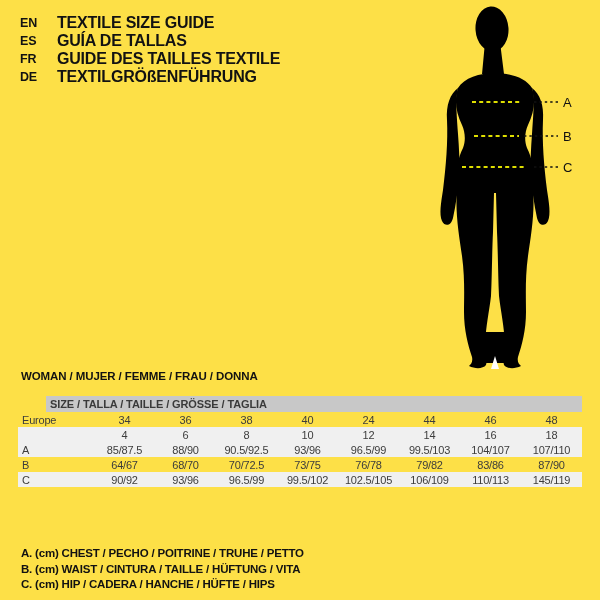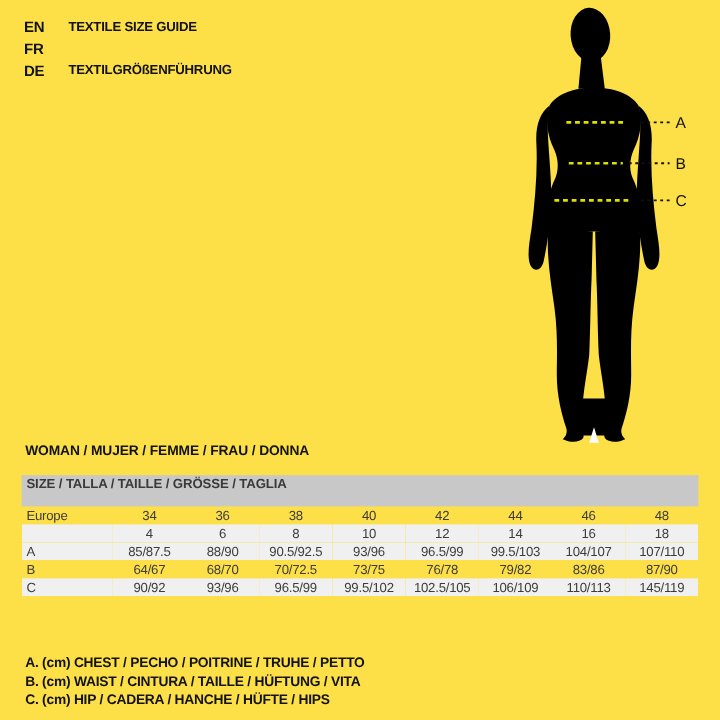--- a/index.html
+++ b/index.html
@@ -10,39 +10,39 @@
   }
 
   
   .lang-block { position:absolute; left:20px; top:14px; }
   .lang-row { display:flex; height:18px; line-height:18px; }
   .lang-code {
     width:37px; font-size:12.5px; font-weight:700; color:#121212;
     letter-spacing:-0.2px;
   }
   .lang-text {
-    font-size:11px; font-weight:700; color:#121212; letter-spacing:-0.2px;
+    font-size:16px; font-weight:700; color:#121212; letter-spacing:-0.2px;
     white-space:nowrap;
   }
 
   
   .figure-svg { position:absolute; left:400px; top:0; width:200px; height:400px; }
   .measure-label { font-family:"Liberation Sans", sans-serif; font-size:13px; fill:#111111; }
 
   
   .group-title {
     position:absolute; left:21px; top:370px; font-size:11.5px; font-weight:700;
     color:#121212; letter-spacing:-0.1px; white-space:nowrap;
   }
 
   
   .size-table-wrap { position:absolute; left:18px; top:396px; width:564px; }
   .size-table-header {
-    height:26px; line-height:16px; padding-left:4px;
-    font-size:11px; font-weight:700; color:#3a3a3a; letter-spacing:-0.1px;
+    height:16px; line-height:16px; padding-left:4px;
+    font-size:11px; font-weight:700; color:#3a3a3a; letter-spacing:-0.1px;margin-left:28px;
   }
   table.size-table { width:564px; border-collapse:collapse; table-layout:fixed; }
   table.size-table td {
     height:15px; font-size:11px; color:#3c3c3c; text-align:center;
     vertical-align:middle; padding:0; letter-spacing:-0.2px; white-space:nowrap;
     overflow:hidden;
   }
   table.size-table td.row-label { text-align:left; padding-left:4px; }
 
   
@@ -56,21 +56,26 @@
 <body>
 
 <div class="canvas">
 
   <div class="lang-block" id="lang-block">
       <div class="lang-row">
         <span class="lang-code">EN</span>
         <span class="lang-text">TEXTILE SIZE GUIDE</span>
       </div>
       <div class="lang-row">
+        <span class="lang-code">ES</span>
+        <span class="lang-text">GUÍA DE TALLAS</span>
+      </div>
+      <div class="lang-row">
         <span class="lang-code">FR</span>
+        <span class="lang-text">GUIDE DES TAILLES TEXTILE</span>
       </div>
       <div class="lang-row">
         <span class="lang-code">DE</span>
         <span class="lang-text">TEXTILGRÖßENFÜHRUNG</span>
       </div>
     </div>
 
   <svg class="figure-svg" viewBox="0 0 200 400">
     <g fill="#000000">
       <ellipse cx="92" cy="29" rx="16.5" ry="22.5" transform="rotate(-4 92 29)"></ellipse>
@@ -106,21 +111,21 @@
         <col style="width:76px">
         <col span="8" style="width:61px">
       </colgroup>
       <tbody id="size-table-body">
           <tr>
             <td class="row-label">Europe</td>
             <td>34</td>
             <td>36</td>
             <td>38</td>
             <td>40</td>
-            <td>42</td>
+            <td>24</td>
             <td>44</td>
             <td>46</td>
             <td>48</td>
           </tr>
           <tr style="background: rgb(240, 240, 240);">
             <td class="row-label"></td>
             <td>4</td>
             <td>6</td>
             <td>8</td>
             <td>10</td>

